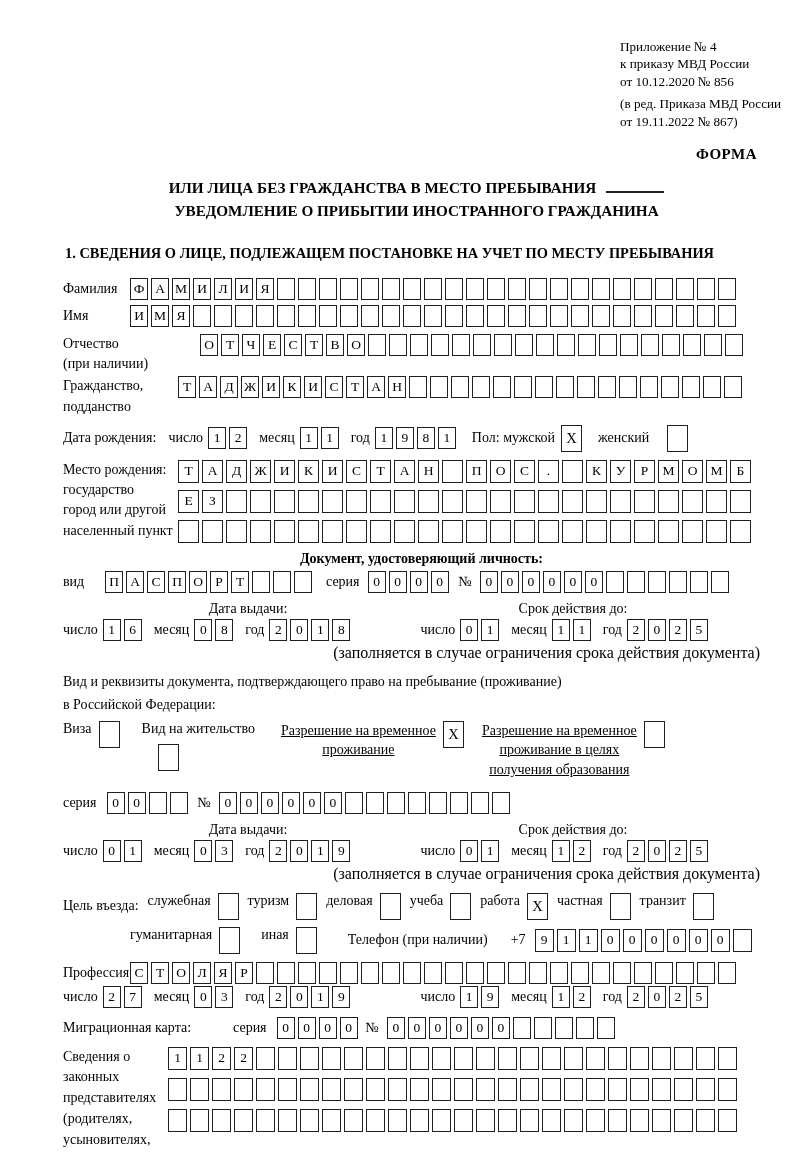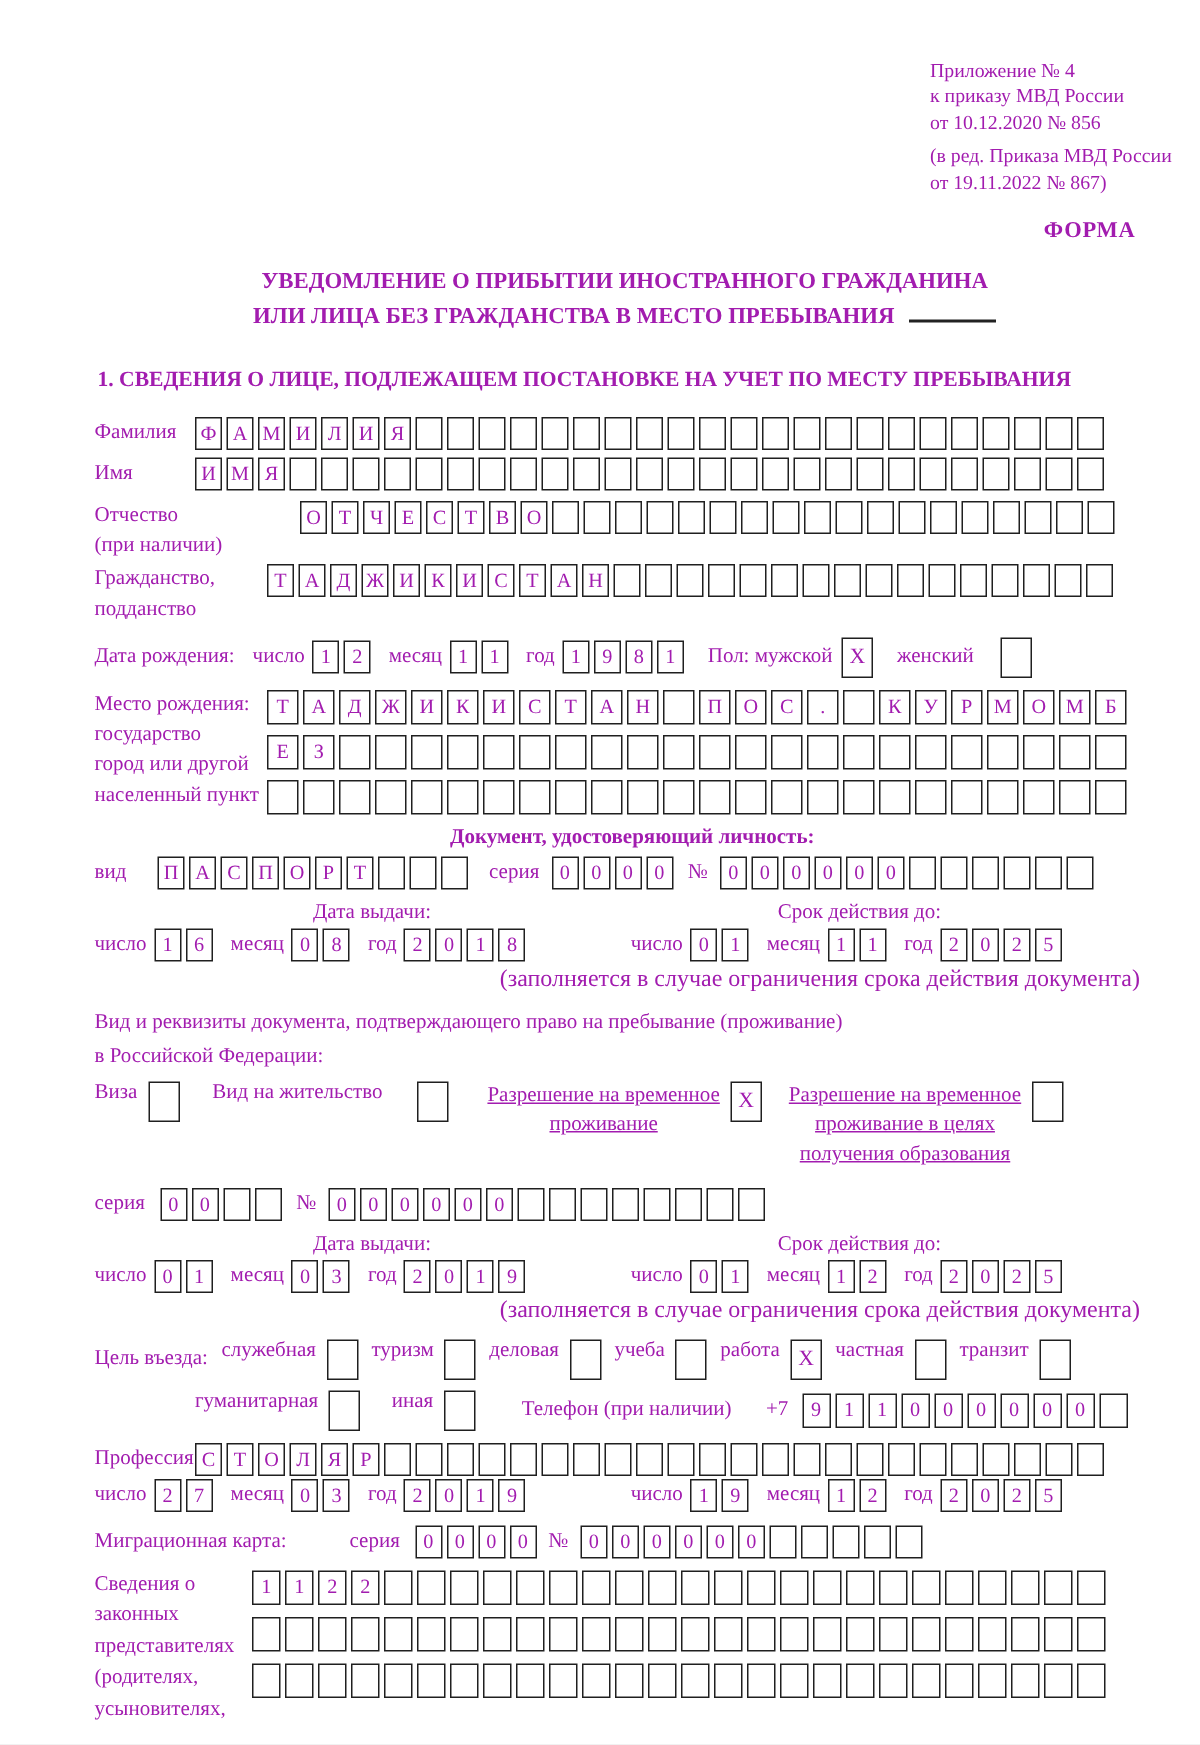--- a/index.html
+++ b/index.html
@@ -1,20 +1,20 @@
 <!DOCTYPE html>
 <html><head>
 <meta charset="utf-8">
 <style>
   html,body{margin:0;padding:0;background:#e8e8e8;}
   .page{
     position:relative;
     width:800px;height:1163px;
     background:#ffffff;
-    color:#a21caf;
+    color:#000000;
     font-family:"Liberation Serif","DejaVu Serif",serif;
     font-size:14px;
     box-sizing:border-box;
     padding:38px 10px 10px 63px;
     margin:0 auto;
     overflow:hidden;
   }
   .annex{margin-left:557px;font-size:13.2px;line-height:1.32;white-space:nowrap;}
   .annex .gap{height:5px;}
   .forma{font-weight:bold;font-size:15px;text-align:right;padding-right:33px;margin-top:16px;letter-spacing:.5px;}
@@ -66,24 +66,24 @@
     <div>к приказу МВД России</div>
     <div>от 10.12.2020 № 856</div>
     <div class="gap"></div>
     <div>(в ред. Приказа МВД России</div>
     <div>от 19.11.2022 № 867)</div>
   </div>
 
   <div class="forma">ФОРМА</div>
 
   <div class="title">
-    <div>УВЕДОМЛЕНИЕ О ПРИБЫТИИ ИНОСТРАННОГО ГРАЖДАНИНА</div>
     <div>
       <span>ИЛИ ЛИЦА БЕЗ ГРАЖДАНСТВА В МЕСТО ПРЕБЫВАНИЯ</span><span class="blank-line"></span>
     </div>
+    <div>УВЕДОМЛЕНИЕ О ПРИБЫТИИ ИНОСТРАННОГО ГРАЖДАНИНА</div>
   </div>
 
   <div class="sec-head">1. СВЕДЕНИЯ О ЛИЦЕ, ПОДЛЕЖАЩЕМ ПОСТАНОВКЕ НА УЧЕТ ПО МЕСТУ ПРЕБЫВАНИЯ</div>
 
   <div class="row" style="margin-top:16px;">
     <span class="lbl w67">Фамилия</span>
     <span class="boxes">
         <span class="cell">Ф</span>
         <span class="cell">А</span>
         <span class="cell">М</span>
@@ -433,21 +433,21 @@
   <div class="intro">Вид и реквизиты документа, подтверждающего право на пребывание (проживание)</div>
   <div style="margin-top:7px;">в Российской Федерации:</div>
 
   <div class="opt-row">
     <span class="opt">
       <span>Виза</span>
       <span class="boxes cbx">
           <span class="cell"></span>
         </span>
     </span>
-    <span class="opt" style="margin-left:22px;">
+    <span class="opt" style="margin-left:22px;flex-direction:column;">
       <span>Вид на жительство</span>
       <span class="boxes cbx" style="margin-left:16px;">
           <span class="cell"></span>
         </span>
     </span>
     <span class="opt" style="margin-left:26px;">
       <span class="txt-c">
         <span>Разрешение на временное</span><br>
         <span>проживание</span>
       </span>

